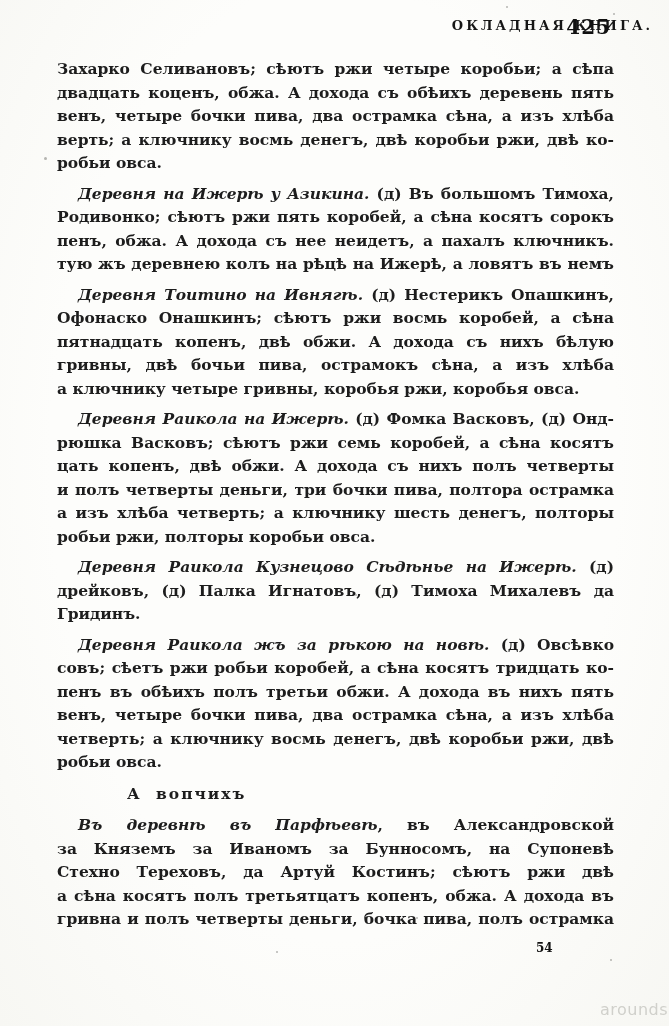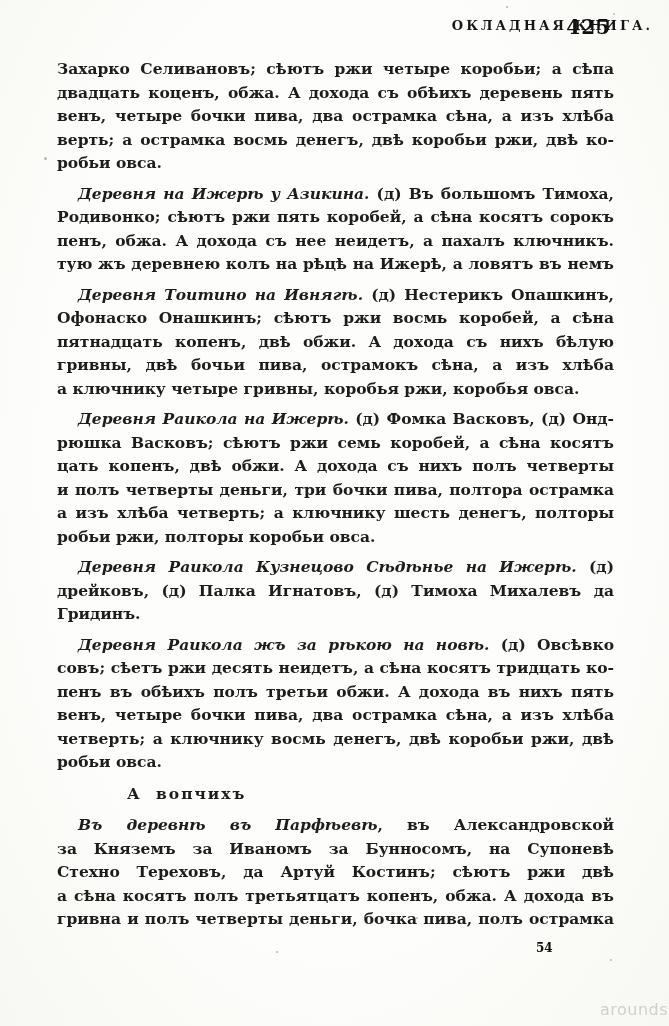--- a/index.html
+++ b/index.html
@@ -61,21 +61,21 @@
 
   <div class="hdr-title">ОКЛАДНАЯ КНИГА.</div>
 
   <div class="hdr-page-num">425</div>
 
   <div class="text-block" id="text-block">
       <div class="para">
         <div class="line">Захарко Селивановъ; сѣютъ ржи четыре коробьи; а сѣпа косятъ</div>
         <div class="line">двадцать коценъ, обжа. А дохода съ обѣихъ деревень пять гри-</div>
         <div class="line">венъ, четыре бочки пива, два острамка сѣна, а изъ хлѣба чет-</div>
-        <div class="line">верть; а острамка восмь денегъ, двѣ коробьи ржи, двѣ ко-</div>
+        <div class="line">верть; а ключнику восмь денегъ, двѣ коробьи ржи, двѣ ко-</div>
         <div class="line noj">робьи овса.</div>
       </div>
       <div class="para">
         <div class="line ind"><span class="it">Деревня на Ижерѣ у Азикина.</span> (д) Въ большомъ Тимоха, (д)</div>
         <div class="line">Родивонко; сѣютъ ржи пять коробей, а сѣна косятъ сорокъ ко-</div>
         <div class="line">пенъ, обжа. А дохода съ нее неидетъ, а пахалъ ключникъ. Да подъ</div>
         <div class="line">тую жъ деревнею колъ на рѣцѣ на Ижерѣ, а ловятъ въ немъ ры-</div>
       </div>
       <div class="para">
         <div class="line ind"><span class="it">Деревня Тоитино на Ивнягѣ.</span> (д) Нестерикъ Опашкинъ, (д)</div>
@@ -92,21 +92,21 @@
         <div class="line">а изъ хлѣба четверть; а ключнику шесть денегъ, полторы ко-</div>
         <div class="line noj">робьи ржи, полторы коробьи овса.</div>
       </div>
       <div class="para">
         <div class="line ind"><span class="it">Деревня Раикола Кузнецово Сѣдѣнье на Ижерѣ.</span> (д) Федко Он-</div>
         <div class="line">дрейковъ, (д) Палка Игнатовъ, (д) Тимоха Михалевъ да Игнатъ</div>
         <div class="line noj">Гридинъ.</div>
       </div>
       <div class="para">
         <div class="line ind"><span class="it">Деревня Раикола жъ за рѣкою на новѣ.</span> (д) Овсѣвко Офона-</div>
-        <div class="line">совъ; сѣетъ ржи десять неидетъ, а сѣна косятъ тридцать ко-</div>
+        <div class="line">совъ; сѣетъ ржи робьи коробей, а сѣна косятъ тридцать ко-</div>
         <div class="line">пенъ въ обѣихъ полъ третьи обжи. А дохода въ нихъ пять гри-</div>
         <div class="line">венъ, четыре бочки пива, два острамка сѣна, а изъ хлѣба</div>
         <div class="line">четверть; а ключнику восмь денегъ, двѣ коробьи ржи, двѣ ко-</div>
         <div class="line noj">робьи овса.</div>
       </div>
       <div class="para heading">
         <div class="line noj">А вопчихъ</div>
       </div>
       <div class="para">
         <div class="line ind"><span class="it">Въ деревнѣ въ Парфѣевѣ</span>, въ Александровской Самсонова, что</div>

